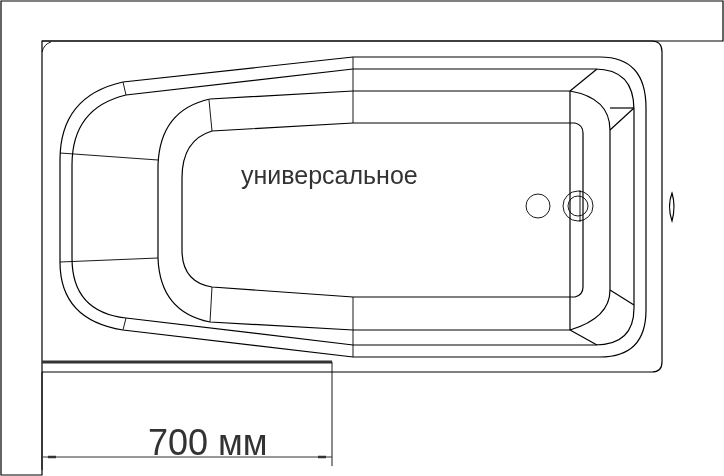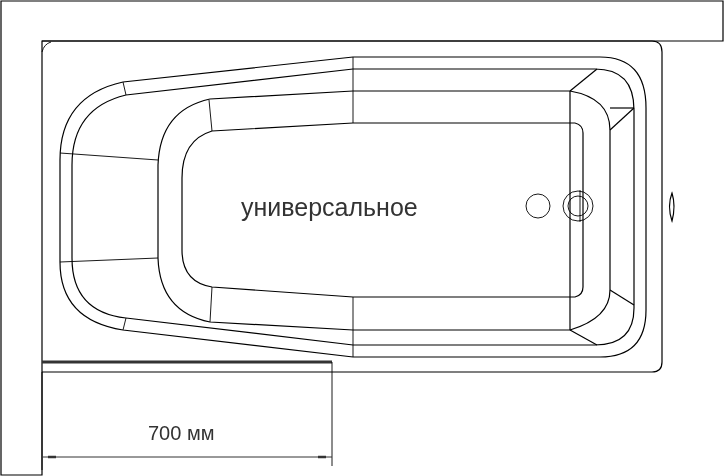--- a/index.html
+++ b/index.html
@@ -1,21 +1,21 @@
 <!DOCTYPE html>
 <html><head>
 <meta charset="utf-8">
 <style>
   html, body { margin: 0; padding: 0; background: #ffffff; }
   body { width: 724px; height: 476px; overflow: hidden; position: relative; }
   #drawing { position: absolute; left: 0; top: 0; }
   .ln { fill: none; stroke: #000; stroke-width: 1.2; }
   .thin { fill: none; stroke: #000; stroke-width: 0.9; }
-  .note { position: absolute; font-family: "Liberation Sans", sans-serif; color: #333333; font-size: 25px; line-height: 30px; margin-top: 32px; }
-  .dim { position: absolute; font-family: "Liberation Sans", sans-serif; color: #333333; font-size: 20px; text-align: right; }
+  .note { position: absolute; font-family: "Liberation Sans", sans-serif; color: #333333; font-size: 25px; line-height: 30px; }
+  .dim { position: absolute; font-family: "Liberation Sans", sans-serif; color: #333333; font-size: 36px; text-align: right; }
 </style>
 </head>
 <body>
 
 <svg id="drawing" width="724" height="476" viewBox="0 0 724 476">
 
   <g>
     <path class="ln" d="M1,1 L723,1 L723,41 L42,41 L42,475 L1,475 Z"></path>
   </g>
 

